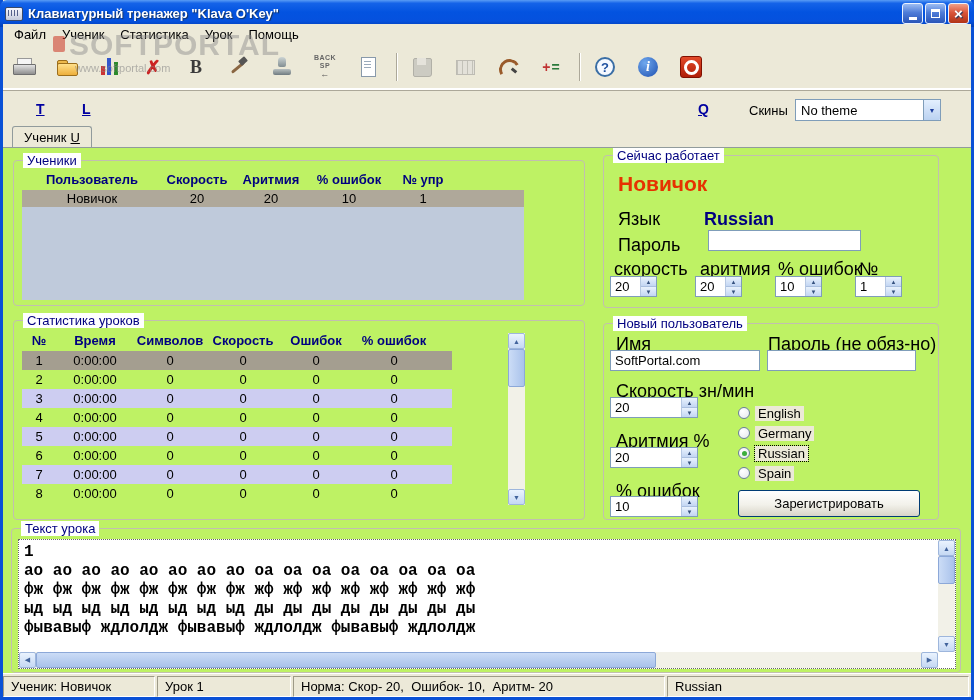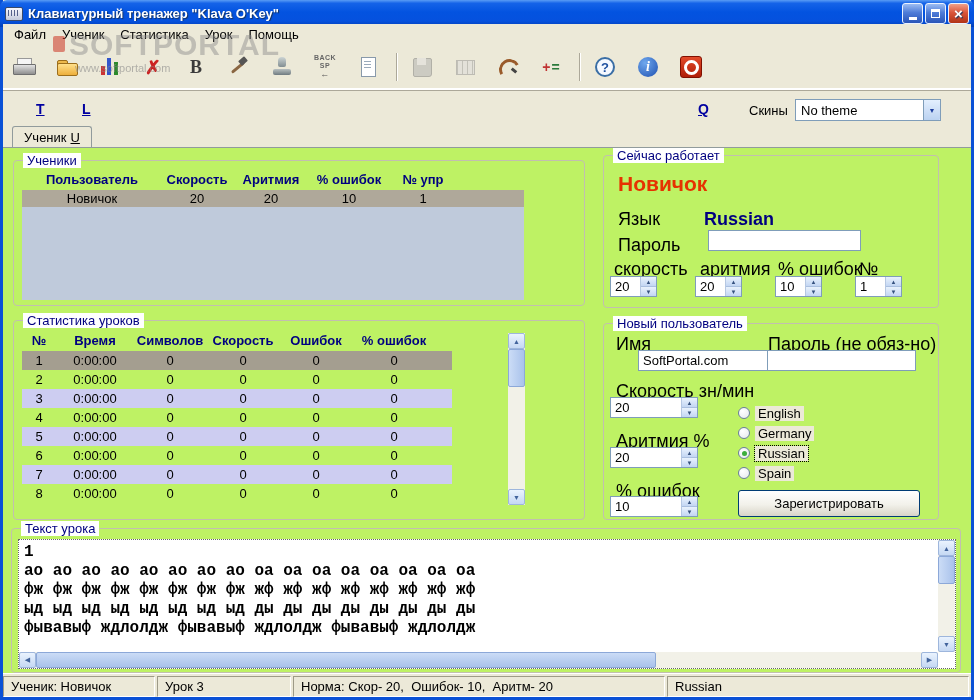--- a/index.html
+++ b/index.html
@@ -382,21 +382,21 @@
             <span class="vthumb" style="height:38px"></span>
           </span>
         <span class="sarr dn"></span>
       </div>
     </div>
 
     <div class="group" style="left:600px;top:175px;width:336px;height:197px">
       <span class="gtitle">Новый пользователь</span>
       <span class="lbl" style="left:12px;top:10px">Имя</span>
       <span class="lbl" style="left:164px;top:10px">Пароль (не обяз-но)</span>
-      <input class="tinput" style="left: 6px; top: 26px; width: 150px; margin-left: 28px;" value="SoftPortal.com">
+      <input class="tinput" style="left: 6px; top: 26px; width: 150px;" value="SoftPortal.com">
       <input class="tinput" style="left: 163px; top: 26px; width: 149px;" value="">
       <span class="lbl" style="left:12px;top:57px">Скорость зн/мин</span>
       <div class="spin" style="left:6px;top:73px;width:88px">
         <input class="spin-input" value="20" style="">
         <span class="spin-btns">
             <span class="sb"></span>
             <span class="sb dn"></span>
           </span>
       </div>
       <span class="lbl" style="left:12px;top:107px">Аритмия %</span>
@@ -462,21 +462,21 @@
       </div>
     </div>
 
   </div>
 
   <div class="statusbar">
     <div class="sp" style="width:152px">
         <span>Ученик: Новичок</span>
       </div>
     <div class="sp" style="width:134px">
-        <span>Урок 3</span>
+        <span>Урок 1</span>
       </div>
     <div class="sp" style="width:372px">
         <span>Норма: Скор- 20,  Ошибок- 10,  Аритм- 20</span>
       </div>
     <div class="sp" style="flex:1">
         <span>Russian</span>
       </div>
   </div>
 
 </div>

